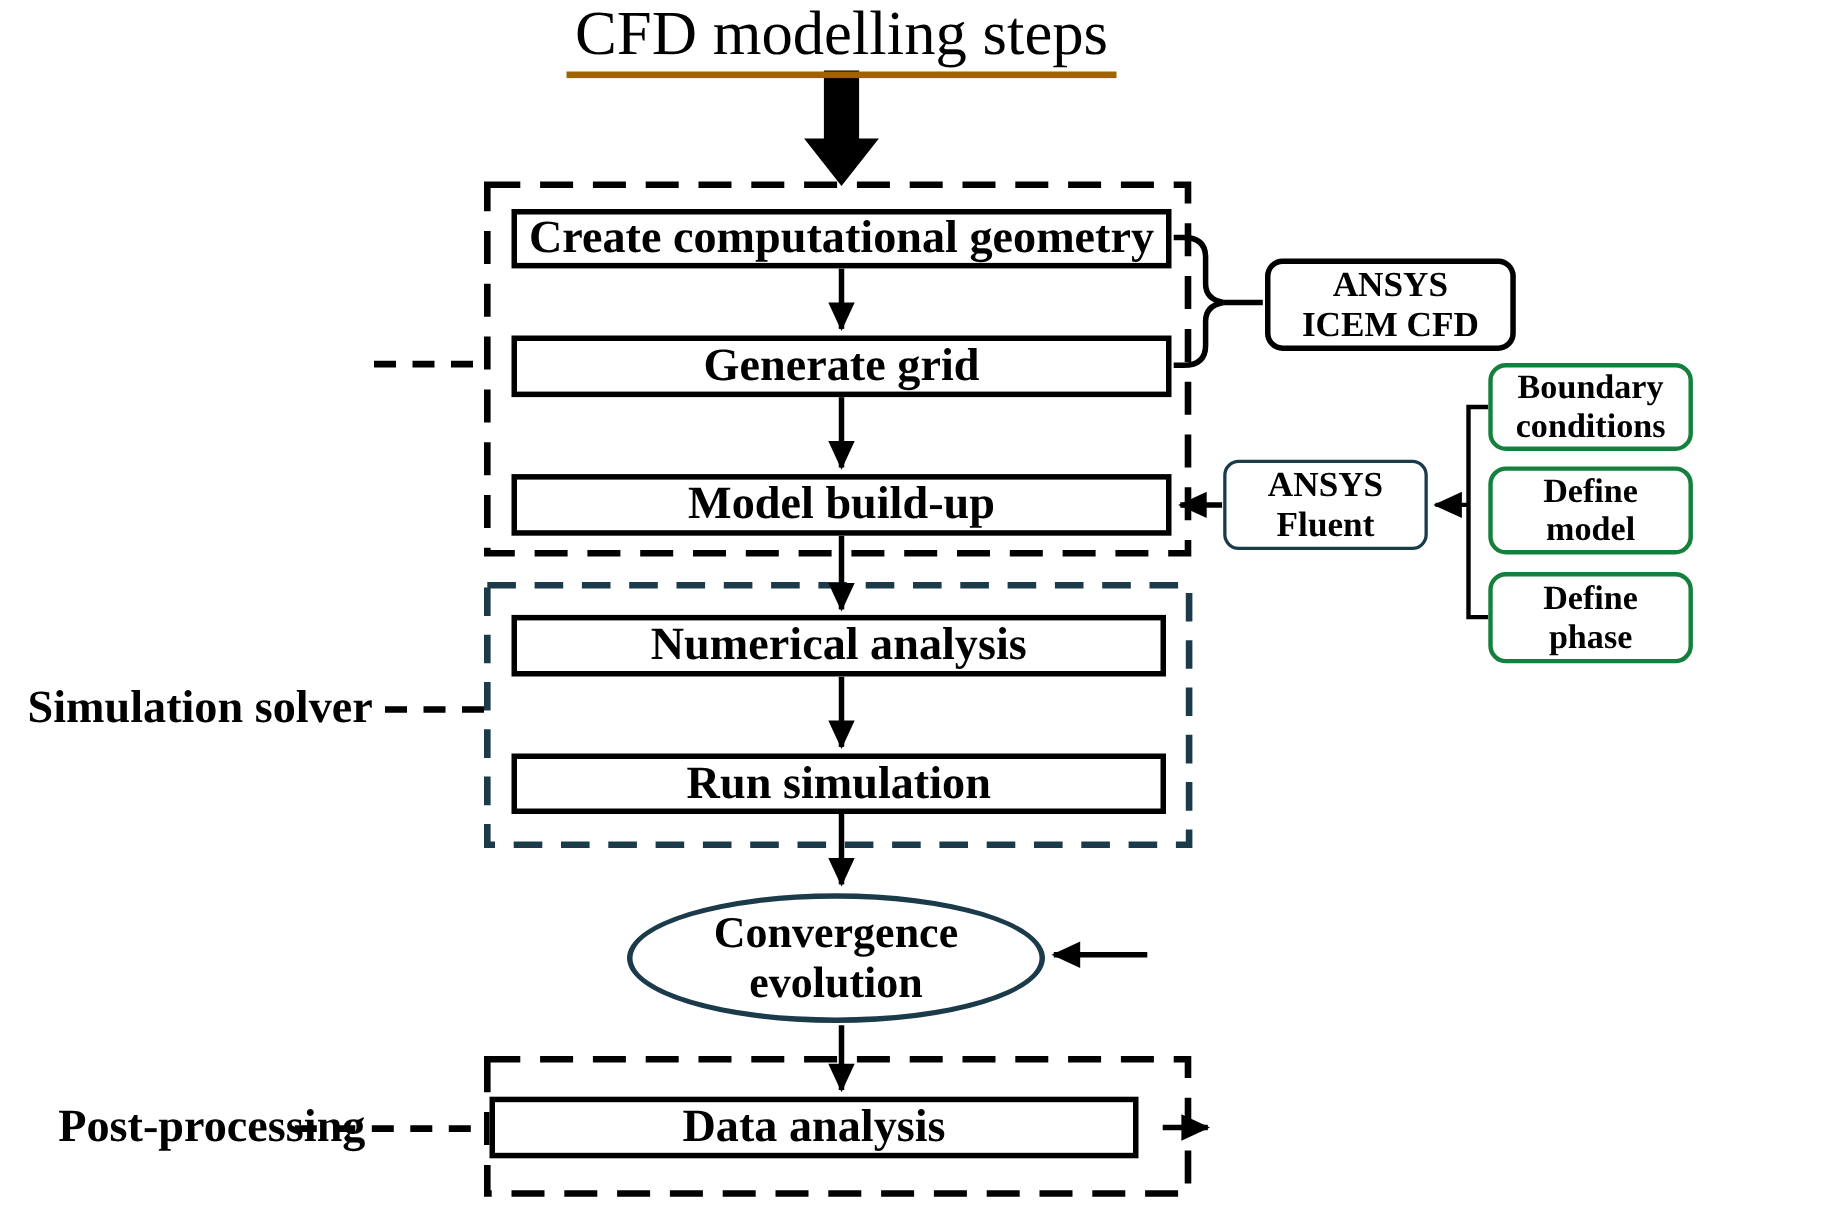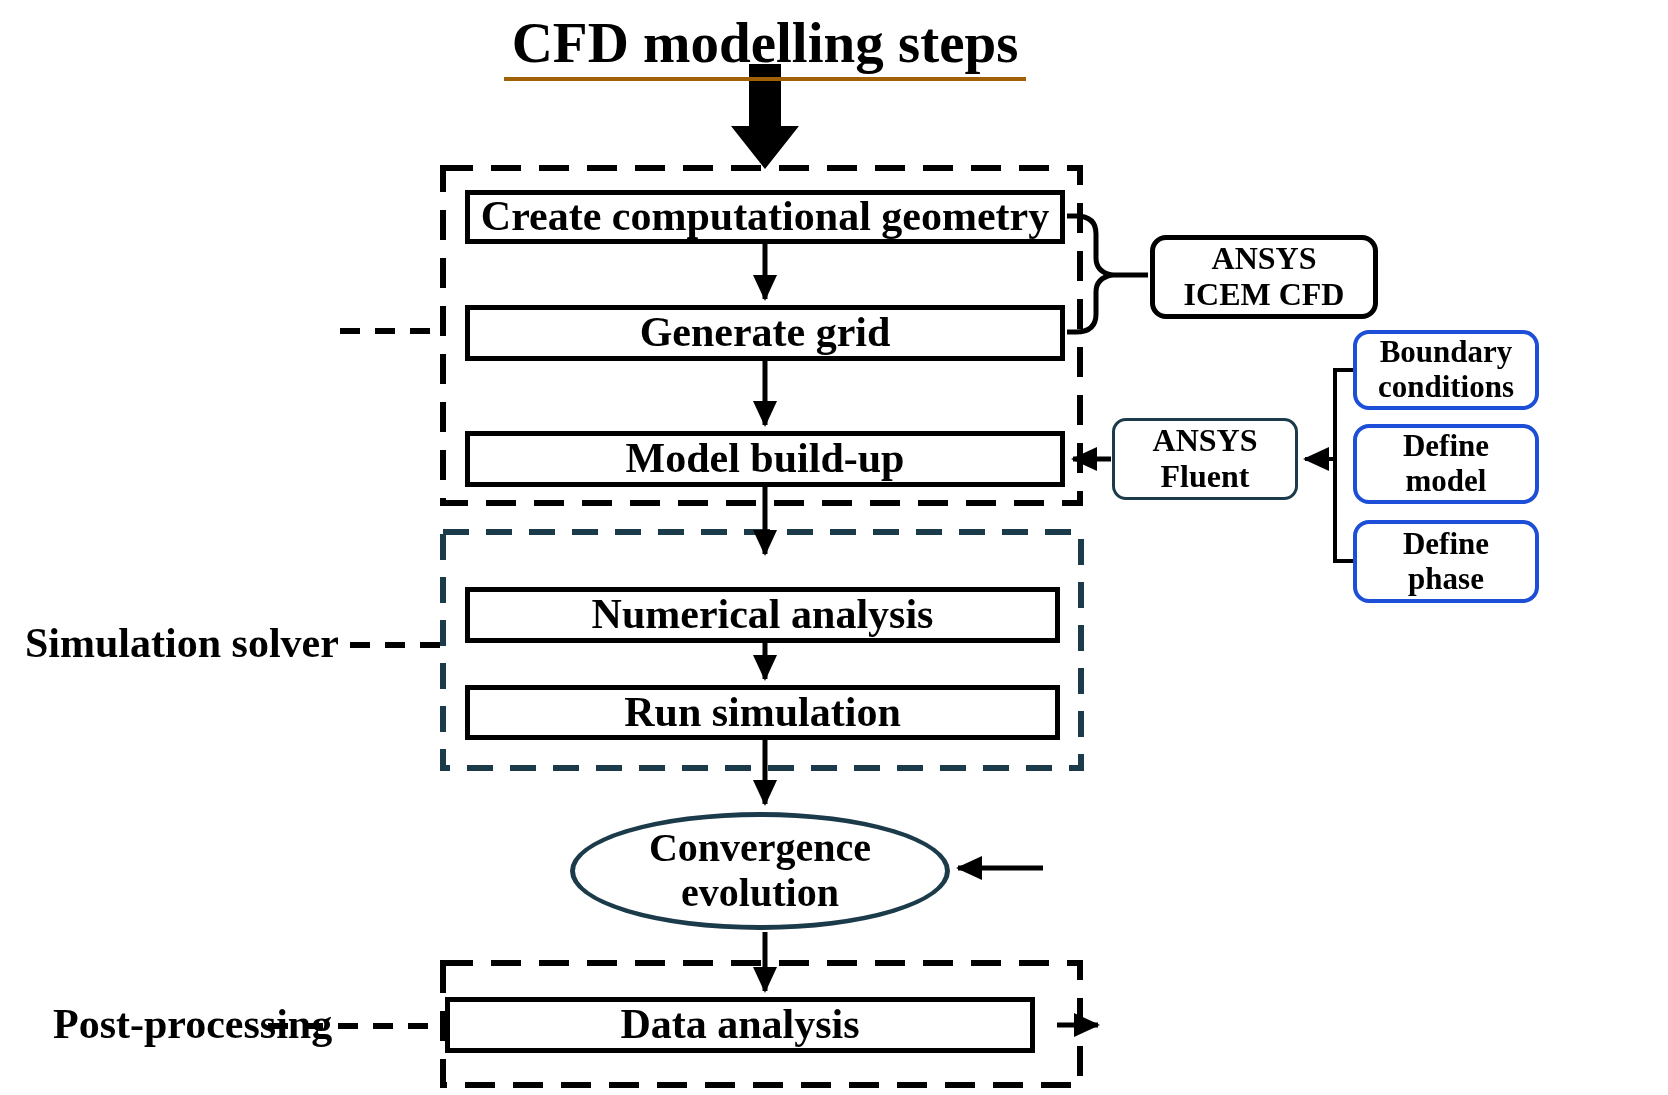--- a/index.html
+++ b/index.html
@@ -7,35 +7,35 @@
     position:relative;width:1668px;height:1095px;background:#ffffff;overflow:hidden;
     font-family:"Liberation Serif",serif;color:#000;
   }
   svg.overlay{position:absolute;left:0;top:0;z-index:1;}
   .node{
     position:absolute;z-index:2;display:flex;align-items:center;justify-content:center;
     text-align:center;font-weight:bold;white-space:pre-line;background:#fff;
     box-sizing:border-box;line-height:1.12;
   }
   .step{border:5px solid #000;font-size:42px;}
-  .round{border:4px solid #1d4ed8;border-radius:16px;font-size:31px;}
+  .round{border:4px solid #15803d;border-radius:16px;font-size:31px;}
   .tool-icem{border:5px solid #000;border-radius:16px;font-size:32px;}
   .tool-fluent{border:3px solid #1c3b4a;border-radius:14px;font-size:32px;}
   .ellipse{border:5px solid #1c3b4a;border-radius:50%;font-size:40px;}
   .stadium{border:5px solid #000;border-radius:60px;font-size:30px;line-height:1.3;}
   .sidelabel{
     position:absolute;z-index:2;font-weight:bold;font-size:42px;
     font-family:"Liberation Serif",serif;white-space:nowrap;
   }
   .title-wrap{
     position:absolute;left:430px;top:2px;width:670px;text-align:center;z-index:2;
   }
   .title-text{
-    display:inline-block;font-weight:bold;font-size:57px;line-height:1.0;
-    border-bottom:4px solid #a16207;padding:0 8px 6px 8px;margin-top:12px;
+    display:inline-block;font-weight:normal;font-size:57px;line-height:1.0;
+    border-bottom:6px solid #a16207;padding:0 8px 6px 8px;
   }
 </style>
 </head>
 <body>
 
 <div id="canvas">
 
   <svg class="overlay" width="1668" height="1095" viewBox="0 0 1668 1095">
     <defs>
       <marker id="ah" markerUnits="userSpaceOnUse" markerWidth="30" markerHeight="26" refX="25" refY="13" orient="auto">
@@ -76,21 +76,21 @@
   <div class="title-wrap">
     <span class="title-text">CFD modelling steps</span>
   </div>
 
   <div class="sidelabel" style="left:25px;top:619px;">Simulation solver</div>
   <div class="sidelabel" style="left:53px;top:1000px;">Post-processing</div>
 
   <div class="node step" style="left:465px;top:305px;width:600px;height:56px;">Generate grid</div>
   <div class="node step" style="left:465px;top:190px;width:600px;height:54px;">Create computational geometry</div>
   <div class="node step" style="left:465px;top:431px;width:600px;height:56px;">Model build-up</div>
-  <div class="node step" style="left:465px;top:559px;width:595px;height:56px;margin-top:28px;">Numerical analysis</div>
+  <div class="node step" style="left:465px;top:559px;width:595px;height:56px;">Numerical analysis</div>
   <div class="node step" style="left:465px;top:685px;width:595px;height:55px;">Run simulation</div>
   <div class="node step" style="left:445px;top:997px;width:590px;height:56px;">Data analysis</div>
 
   <div class="node tool-icem" style="left:1150px;top:235px;width:228px;height:84px;">ANSYS
 ICEM CFD</div>
   <div class="node tool-fluent" style="left:1112px;top:418px;width:186px;height:82px;">ANSYS
 Fluent</div>
 
   <div class="node round" style="left:1353px;top:330px;width:186px;height:80px;">Boundary
 conditions</div>

